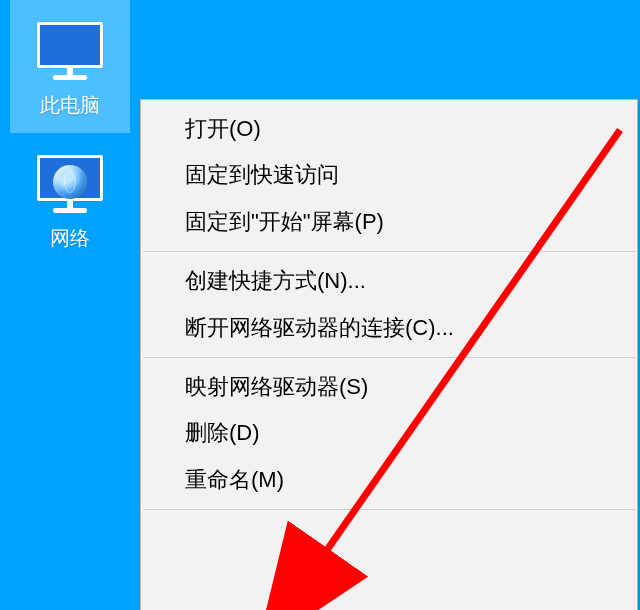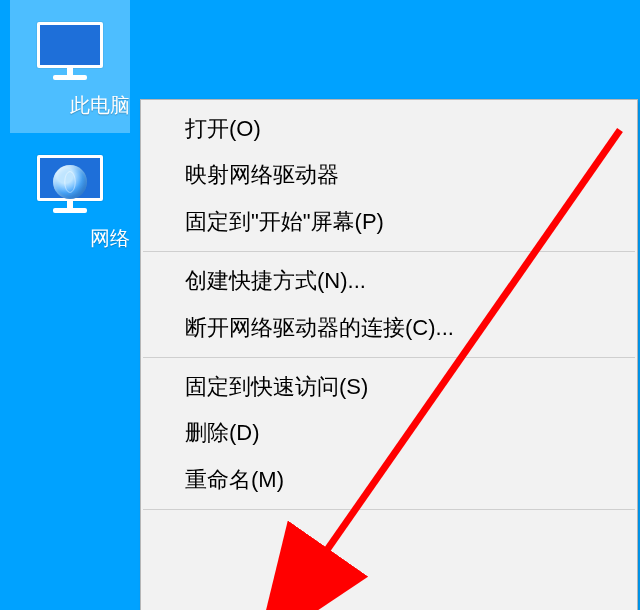--- a/index.html
+++ b/index.html
@@ -1,20 +1,20 @@
 <!DOCTYPE html>
 <html><head>
 <meta charset="utf-8">
 <style>
   html,body{margin:0;padding:0;width:640px;height:610px;overflow:hidden;
     font-family:"Microsoft YaHei","Segoe UI",sans-serif;
     background:#00a2ff;user-select:none;}
   
   .desktop{position:absolute;left:0;top:0;width:140px;}
-  .dicon{width:120px;margin:0 auto;padding-top:22px;text-align:right;color:#fff;}
+  .dicon{width:120px;margin:0 auto;padding-top:22px;text-align:center;color:#fff;}
   .dicon.selected{background:rgba(255,255,255,0.30);}
   .dicon .glyph{width:80px;height:64px;margin:0 auto 6px;position:relative;}
   .dicon .label{font-size:20px;text-shadow:0 1px 1px rgba(0,0,0,.25);padding-bottom:14px;}
   
   .monitor .screen{width:60px;height:40px;background:#1e6fd9;border:3px solid #fff;
     border-radius:2px;margin:0 auto;box-shadow:0 0 0 1px rgba(0,0,0,.05);}
   .monitor .stand{width:6px;height:7px;background:#fff;margin:0 auto;}
   .monitor .base{width:34px;height:5px;background:#fff;margin:0 auto;border-radius:2px;}
   
   .globe{position:absolute;left:50%;top:10px;transform:translateX(-50%);
@@ -61,31 +61,31 @@
         <div class="base"></div>
       <div class="globe"></div>
     </div>
     <div class="label">网络</div>
   </div>
 
 </div>
 
 <div class="menu">
   <div class="mitem">打开(O)</div>
-  <div class="mitem">映射网络驱动器</div>
+  <div class="mitem">固定到快速访问</div>
   <div class="mitem">固定到"开始"屏幕(P)</div>
 
   <div class="msep"></div>
 
   <div class="mitem">创建快捷方式(N)...</div>
   <div class="mitem">断开网络驱动器的连接(C)...</div>
 
   <div class="msep"></div>
 
-  <div class="mitem">固定到快速访问(S)</div>
+  <div class="mitem">映射网络驱动器(S)</div>
   <div class="mitem">删除(D)</div>
   <div class="mitem">重命名(M)</div>
 
   <div class="msep"></div>
 
 </div>
 
 <svg class="arrow" viewBox="0 0 640 610">
   <defs>
     <marker id="ah" markerWidth="18" markerHeight="14" refX="2" refY="7" orient="auto">

